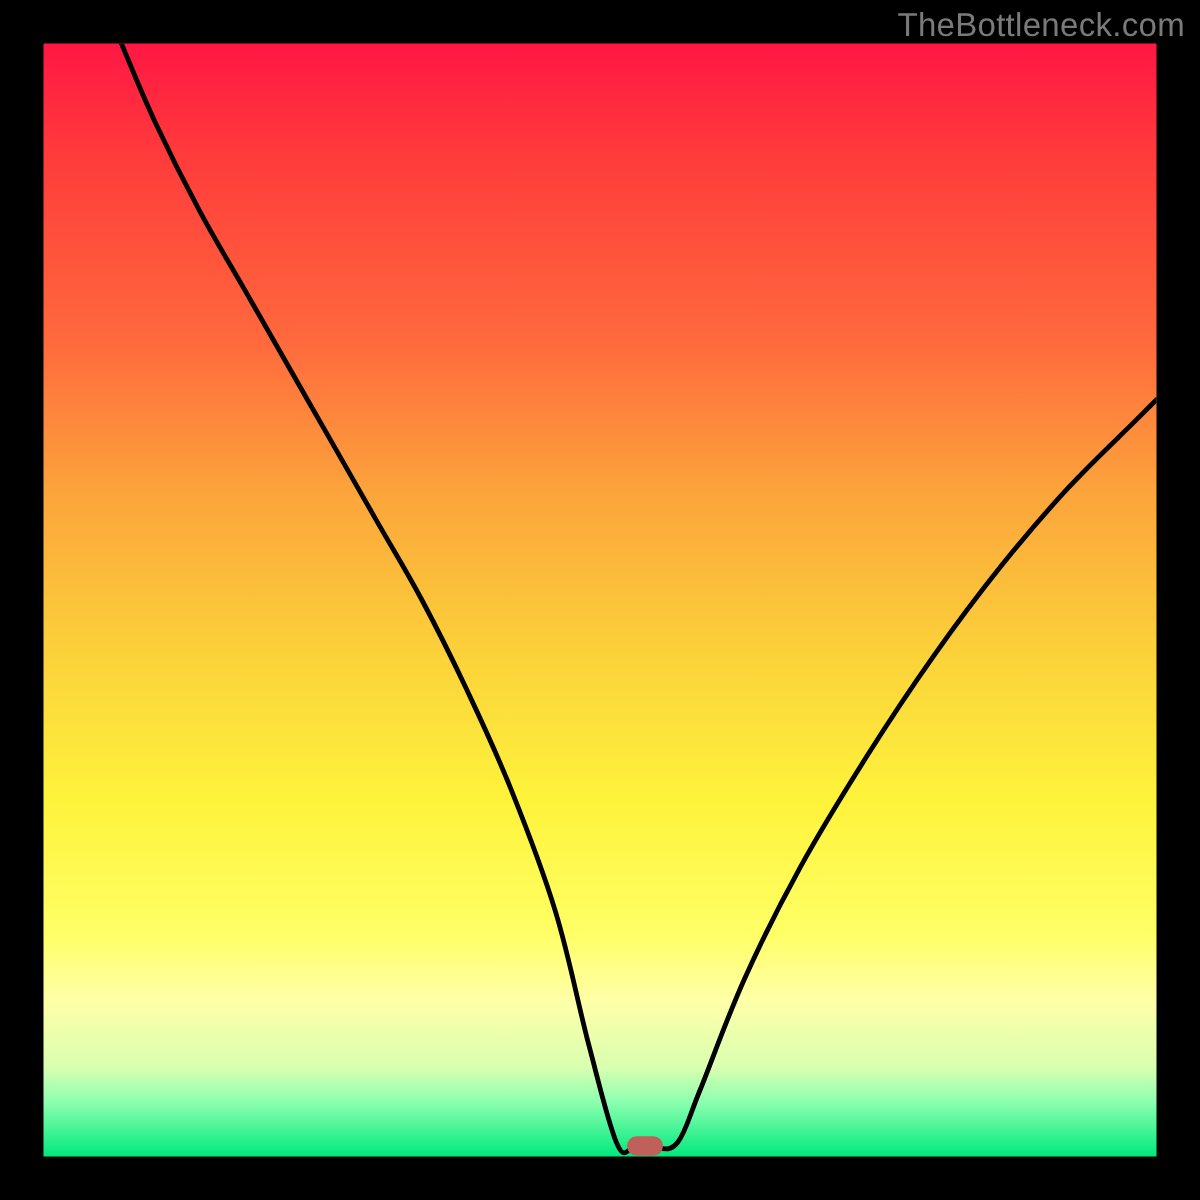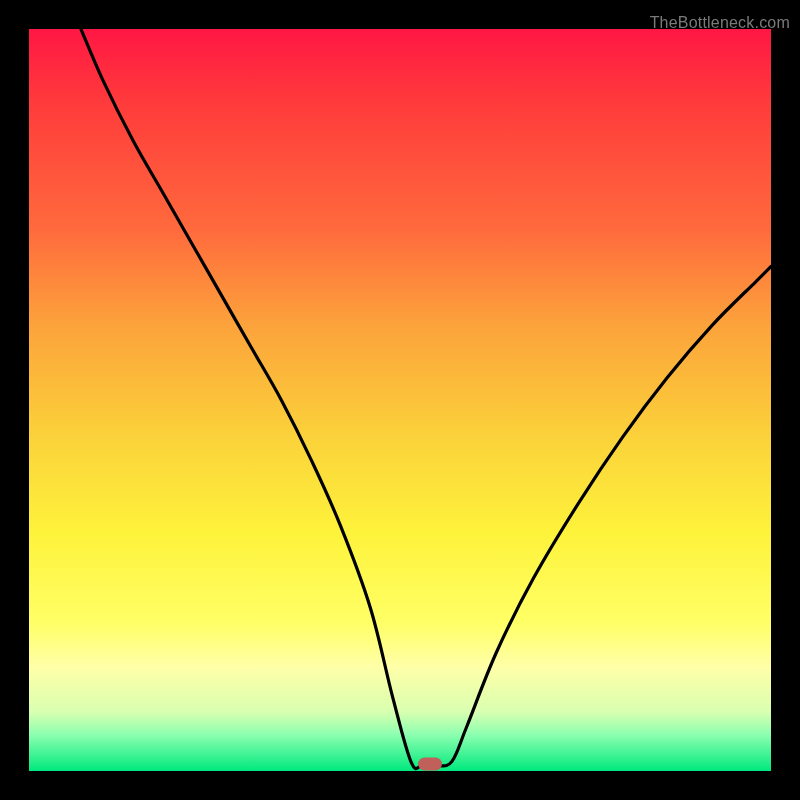--- a/index.html
+++ b/index.html
@@ -50,24 +50,24 @@
   .marker {
     position: absolute;
     width: 24px;
     height: 13px;
     border-radius: 7px;
     background: #c0605a;
     transform: translate(-50%, -50%);
   }
   .watermark {
     position: absolute;
-    top: 14px;
+    top: 4px;
     right: 10px;
     color: #7a7a7a;
-    font-size: 16px;
+    font-size: 22px;
     font-weight: 500;
     letter-spacing: 0.2px;
     user-select: none;
   }
 </style>
 </head>
 <body>
 
 <div class="frame">
   <div class="watermark">TheBottleneck.com</div>

